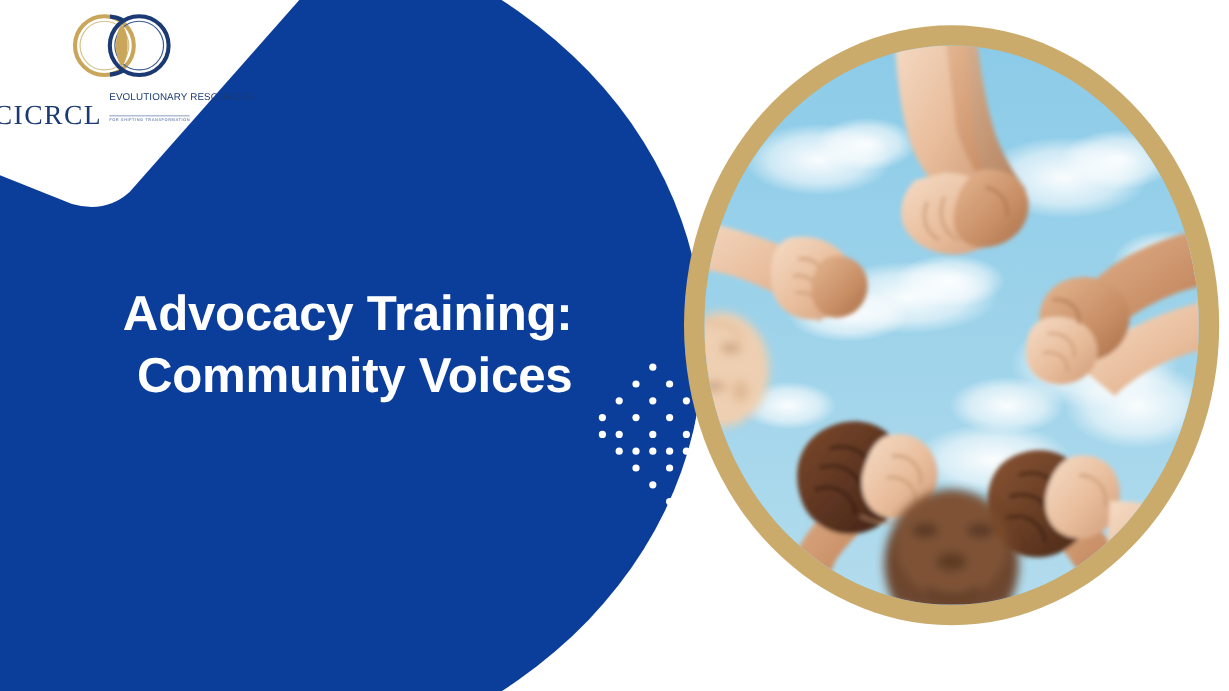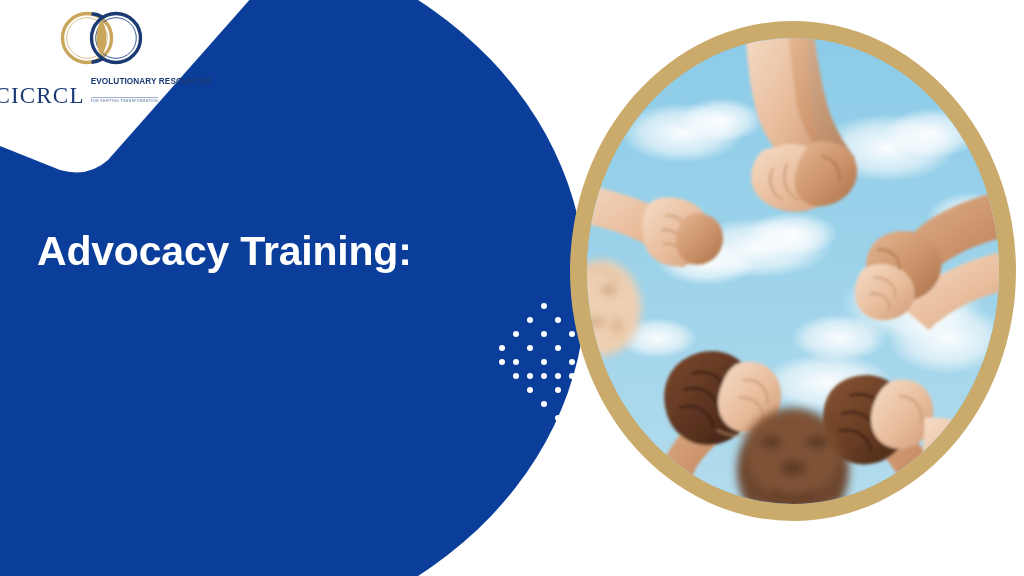--- a/index.html
+++ b/index.html
@@ -60,21 +60,21 @@
   .logo-name {
     font-family:Liberation Serif, serif;
     font-size:23px;
     letter-spacing:1.2px;
     color:#1b3a73;
     line-height:1;
   }
   .logo-tagline-wrap { text-align:left; padding-bottom:1px; }
   .logo-tagline {
     font-family:"Liberation Sans", sans-serif;
-    font-weight:bold;
+    font-weight:normal;
     font-size:8.2px;
     letter-spacing:0.1px;
     color:#1b3a73;
     line-height:1;
     white-space:nowrap;
   }
   .logo-subtagline {
     font-family:"Liberation Sans", sans-serif;
     font-weight:bold;
     font-size:3.3px;
@@ -83,28 +83,29 @@
     line-height:1;
     white-space:nowrap;
     margin-top:1.6px;
     border-top:0.7px solid #9fb0cd;
     padding-top:1.2px;
   }
 
   
   .headline {
     position:absolute;
-    left:37px; top:226px;
+    left:37px; top:236px;
     width:440px;
     z-index:5;
     color:#ffffff;
     font-size:41px;
     font-weight:bold;
     line-height:1.26;
     letter-spacing:-0.2px;
+    text-align:right;
   }
   .headline .ln { display:block; white-space:nowrap; }
 
   
   .dot-pattern {
     position:absolute;
     left:492px; top:302px;
     width:120px; height:130px;
     z-index:4;
   }
@@ -173,20 +174,21 @@
       <span class="logo-name">CICRCL</span>
       <span class="logo-tagline-wrap">
         <span class="logo-tagline">EVOLUTIONARY RESOURCES</span>
         <span class="logo-subtagline">FOR SHIFTING TRANSFORMATION</span>
       </span>
     </div>
   </div>
 
   <div class="headline">
     <span class="ln">Advocacy Training:</span>
+    <span class="ln">Community Voices</span>
   </div>
 
   <div class="dot-pattern">
     <svg width="120" height="130" viewBox="0 0 120 130" xmlns="http://www.w3.org/2000/svg">
       <g fill="#ffffff">
         <circle cx="52" cy="4" r="3"></circle>
         <circle cx="38" cy="18" r="3"></circle>
           <circle cx="66" cy="18" r="3"></circle>
         <circle cx="24" cy="32" r="3"></circle>
           <circle cx="52" cy="32" r="3"></circle>

